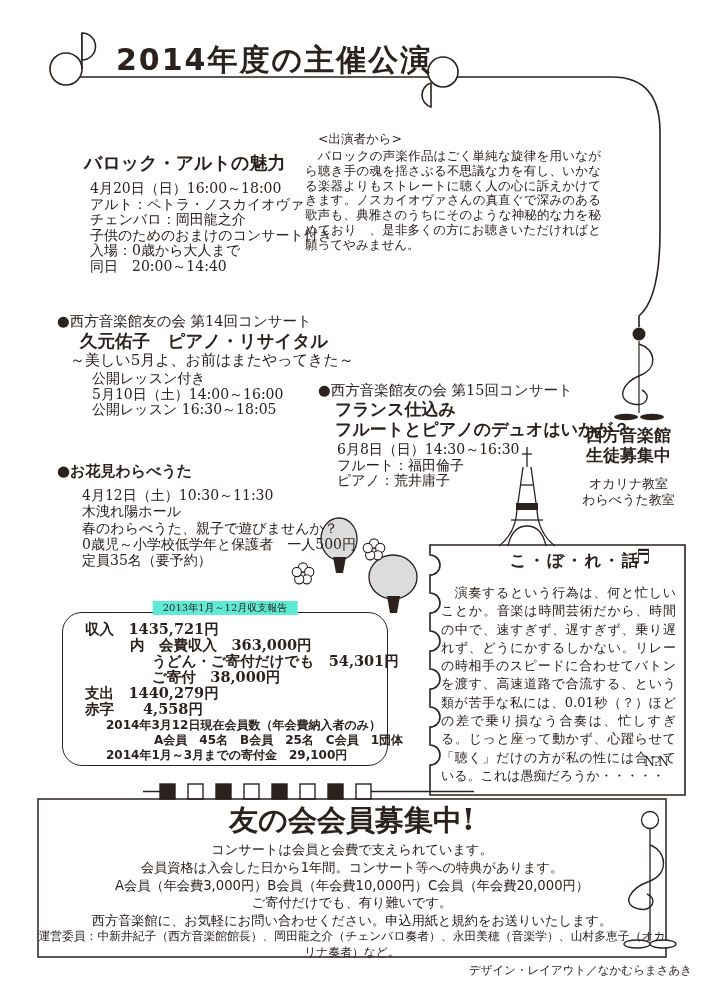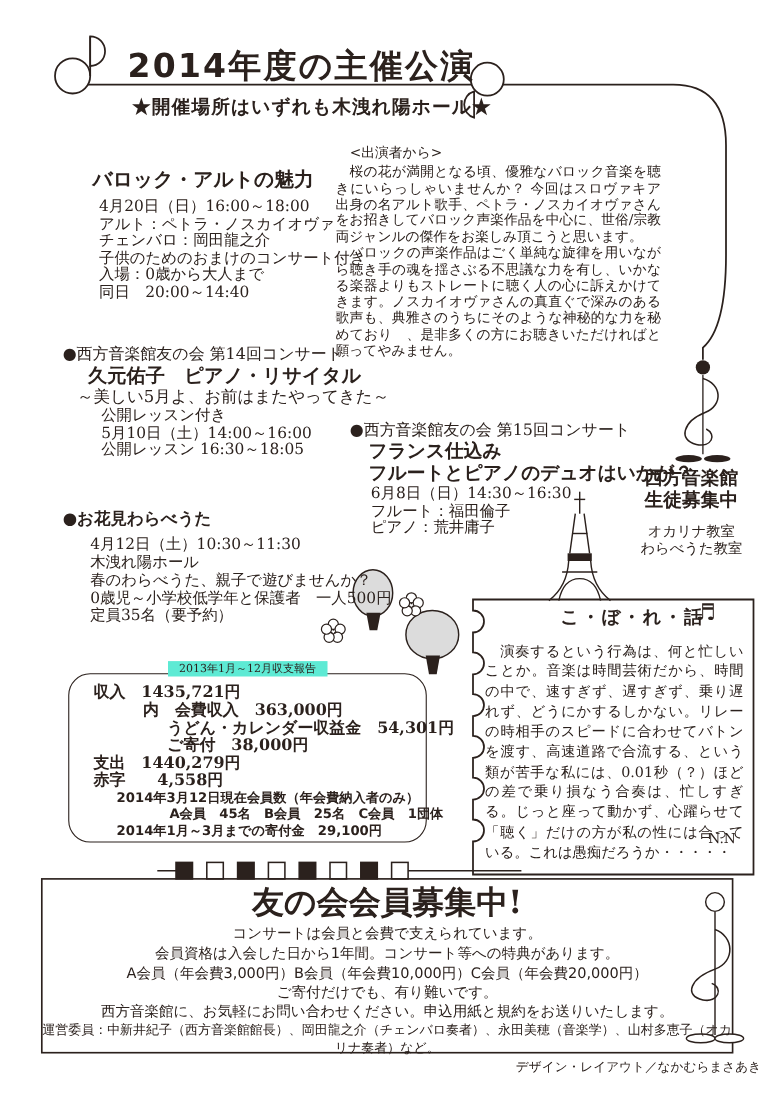--- a/index.html
+++ b/index.html
@@ -114,35 +114,33 @@
     <g>
       <circle cx="650" cy="820" r="8.5" fill="#ffffff" stroke="#2b211d" stroke-width="1.3"></circle>
       <path d="M 650 829 V 941" fill="none" stroke="#2b211d" stroke-width="1.3"></path>
       <path d="M 650 845 C 667 851 669 874 650 881 C 628 889 621 905 639 909 C 653 912 658 898 647 894" fill="none" stroke="#2b211d" stroke-width="1.4"></path>
       <ellipse cx="637" cy="944" rx="13" ry="4" fill="#ffffff" stroke="#2b211d" stroke-width="1.3"></ellipse>
       <ellipse cx="663" cy="944" rx="13" ry="4" fill="#ffffff" stroke="#2b211d" stroke-width="1.3"></ellipse>
     </g>
   </svg>
 
   <div class="abs sans page-title" style="left:116px;top:40px;z-index:1;">2014年度の主催公演</div>
-  <div class="abs ser page-subtitle" style="left:120px;top:86px;z-index:1;">★開催場所はいずれも木洩れ陽ホール★</div>
 
   <div class="abs sec-title" style="left:84px;top:151px;">バロック・アルトの魅力</div>
   <div class="abs detail" style="left:90px;top:181px;">
     <div>4月20日（日）16:00～18:00</div>
     <div>アルト：ペトラ・ノスカイオヴァ</div>
     <div>チェンバロ：岡田龍之介</div>
     <div>子供のためのおまけのコンサート付き</div>
     <div>入場：0歳から大人まで</div>
     <div>同日　20:00～14:40</div>
   </div>
 
   <div class="abs sans note-head" style="left:318px;top:131px;">&lt;出演者から&gt;</div>
   <div class="abs note-body" style="left:305px;top:149px;width:296px;">
-    <div>　桜の花が満開となる頃、優雅なバロック音楽を聴きにいらっしゃいませんか？ 今回はスロヴァキア出身の名アルト歌手、ペトラ・ノスカイオヴァさんをお招きしてバロック声楽作品を中心に、世俗/宗教両ジャンルの傑作をお楽しみ頂こうと思います。</div>
     <div>　バロックの声楽作品はごく単純な旋律を用いながら聴き手の魂を揺さぶる不思議な力を有し、いかなる楽器よりもストレートに聴く人の心に訴えかけてきます。ノスカイオヴァさんの真直ぐで深みのある歌声も、典雅さのうちにそのような神秘的な力を秘めており　、是非多くの方にお聴きいただければと願ってやみません。</div>
   </div>
 
   <div class="abs sec-head" style="left:57px;top:312px;">●西方音楽館友の会 第14回コンサート</div>
   <div class="abs sec-title" style="left:80px;top:329px;font-size:17.5px;">久元佑子　ピアノ・リサイタル</div>
   <div class="abs" style="left:70px;top:351px;font-size:15px;">～美しい5月よ、お前はまたやってきた～</div>
   <div class="abs detail" style="left:92px;top:371px;">
     <div>公開レッスン付き</div>
     <div>5月10日（土）14:00～16:00</div>
     <div>公開レッスン 16:30～18:05</div>
@@ -171,21 +169,21 @@
     <div>木洩れ陽ホール</div>
     <div>春のわらべうた、親子で遊びませんか？</div>
     <div>0歳児～小学校低学年と保護者　一人500円</div>
     <div>定員35名（要予約）</div>
   </div>
 
   <div class="abs finbox">
     <span class="abs fintitle ser">2013年1月～12月収支報告</span>
     <div class="abs finrow" style="left:22px;top:7px;">収入　1435,721円</div>
     <div class="abs finrow" style="left:67px;top:23px;">内　会費収入　363,000円</div>
-    <div class="abs finrow" style="left:89px;top:39px;">うどん・カレンダー収益金　54,301円</div>
+    <div class="abs finrow" style="left:89px;top:39px;">うどん・ご寄付だけでも　54,301円</div>
     <div class="abs finrow" style="left:89px;top:55px;">ご寄付　38,000円</div>
     <div class="abs finrow" style="left:22px;top:71px;">支出　1440,279円</div>
     <div class="abs finrow" style="left:22px;top:86.5px;text-align:right;">赤字　　4,558円</div>
     <div class="abs finnote sans" style="left:43px;top:104px;">2014年3月12日現在会員数（年会費納入者のみ）</div>
     <div class="abs finnote sans" style="left:91px;top:119px;">A会員　45名　B会員　25名　C会員　1団体</div>
     <div class="abs finnote sans" style="left:43px;top:134px;">2014年1月～3月までの寄付金　29,100円</div>
   </div>
 
   <div class="abs kobore-title" style="left:448px;top:550px;width:254px;">こ・ぼ・れ・話</div>
   <div class="abs sans" style="left:632px;top:545px;font-size:21px;">♬</div>

